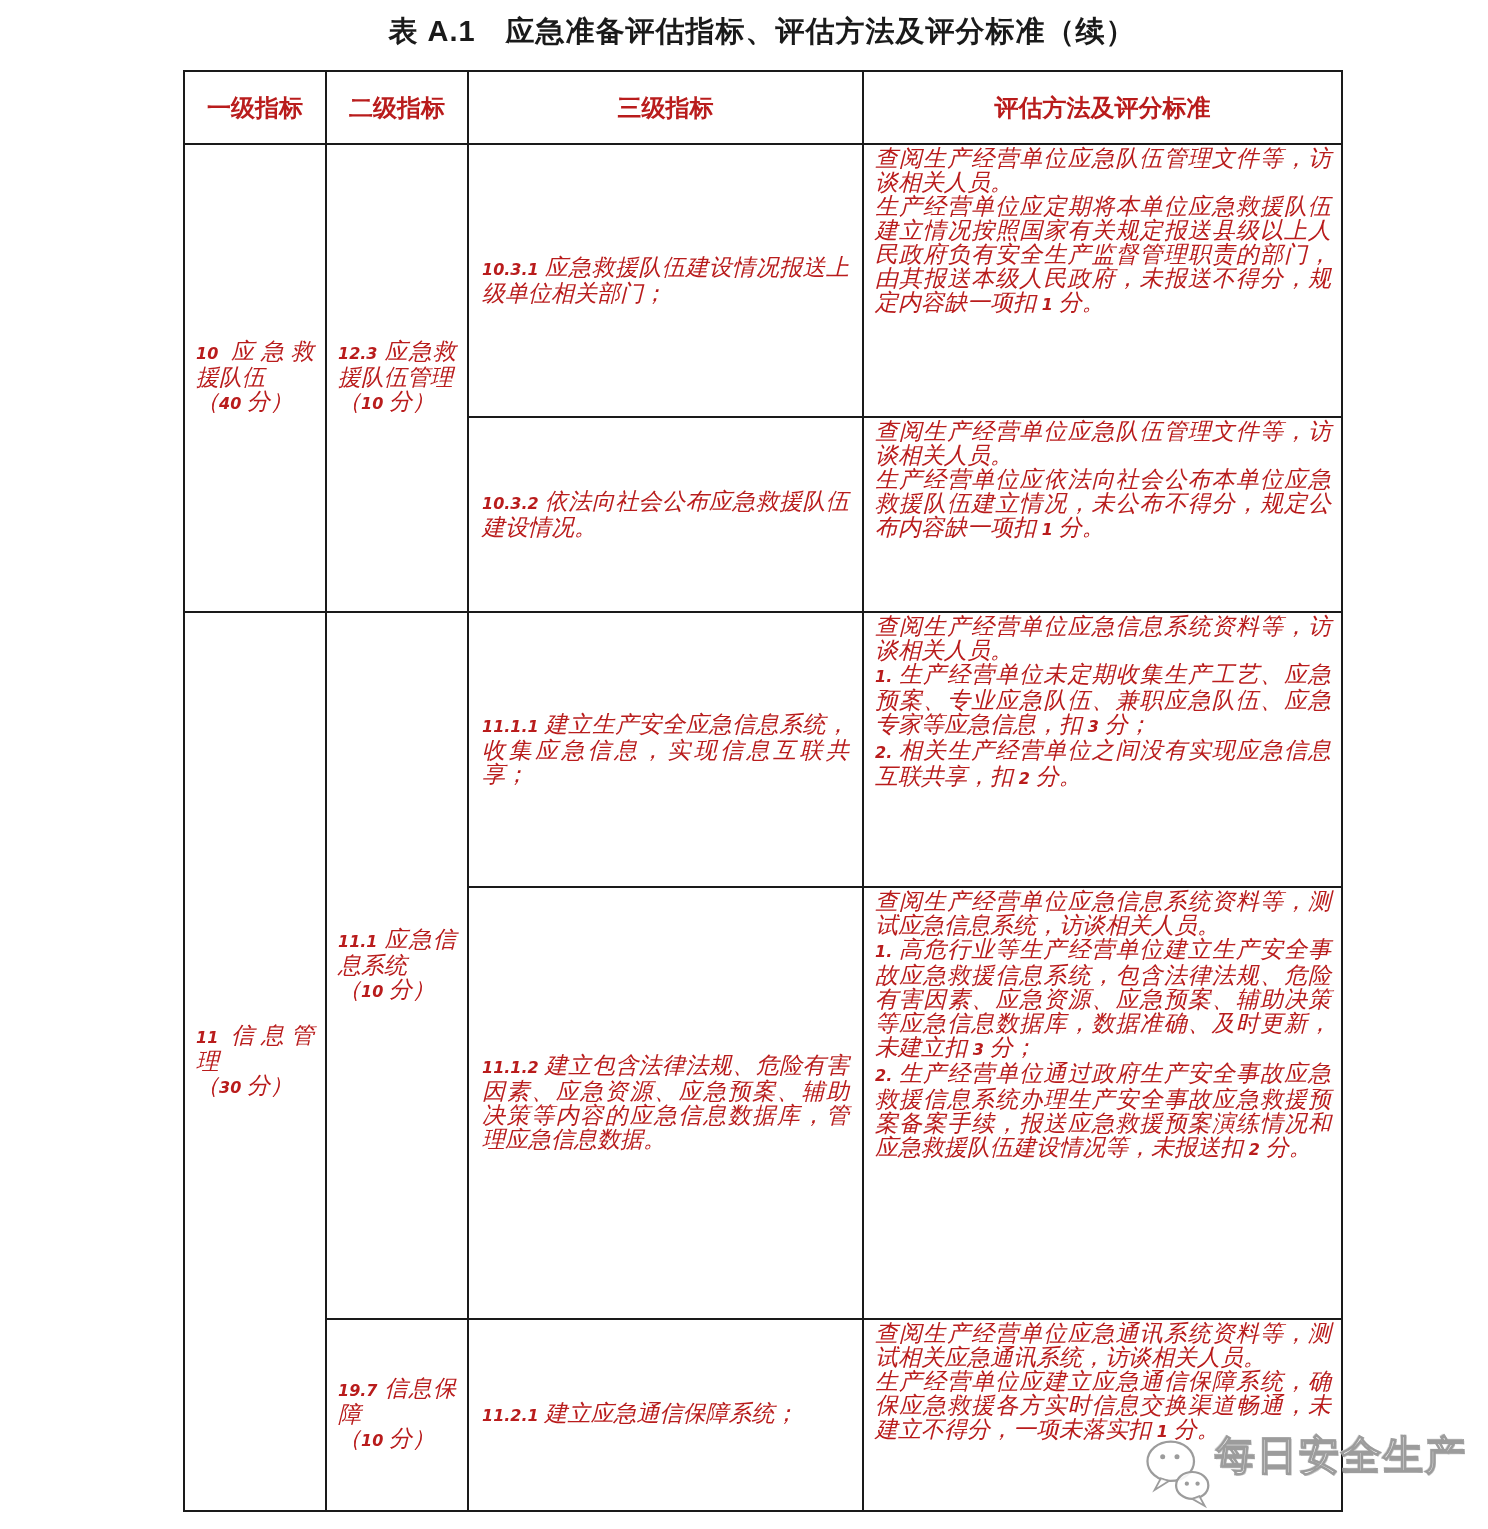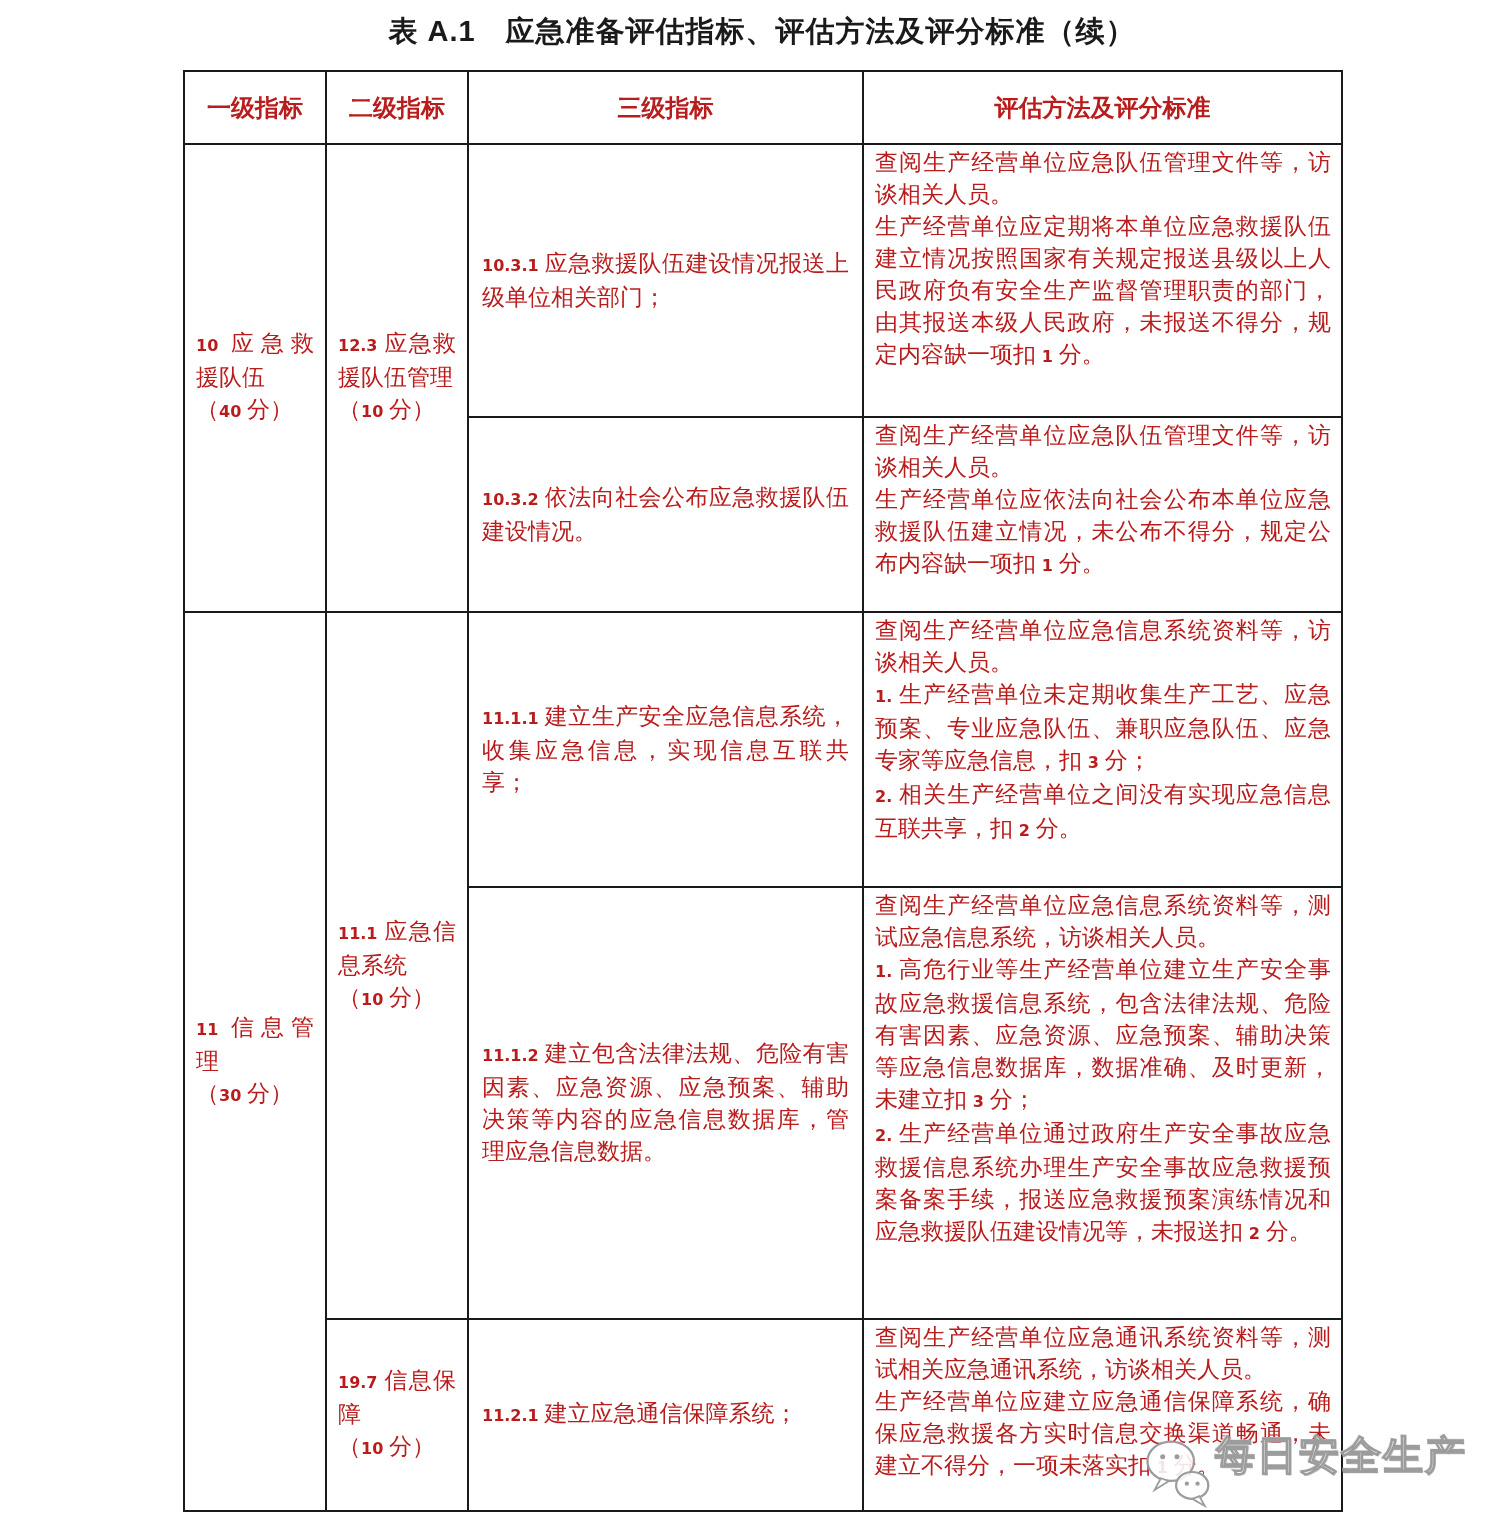--- a/index.html
+++ b/index.html
@@ -42,22 +42,23 @@
     height: 73px;
     font-family: "Liberation Sans", "DejaVu Sans", sans-serif;
     font-weight: bold;
     font-size: 24px;
     text-align: center;
     vertical-align: middle;
     padding: 0 4px;
   }
   table.eval td {
     font-size: 23px;
-    line-height: 32px;
+    line-height: 24px;
     text-align: justify;
+    font-style: italic;
   }
   td.c1, td.c2 {
     padding: 4px 11px;
     vertical-align: middle;
   }
   td.c3 {
     padding: 4px 13px;
     vertical-align: middle;
   }
   td.c4 {

